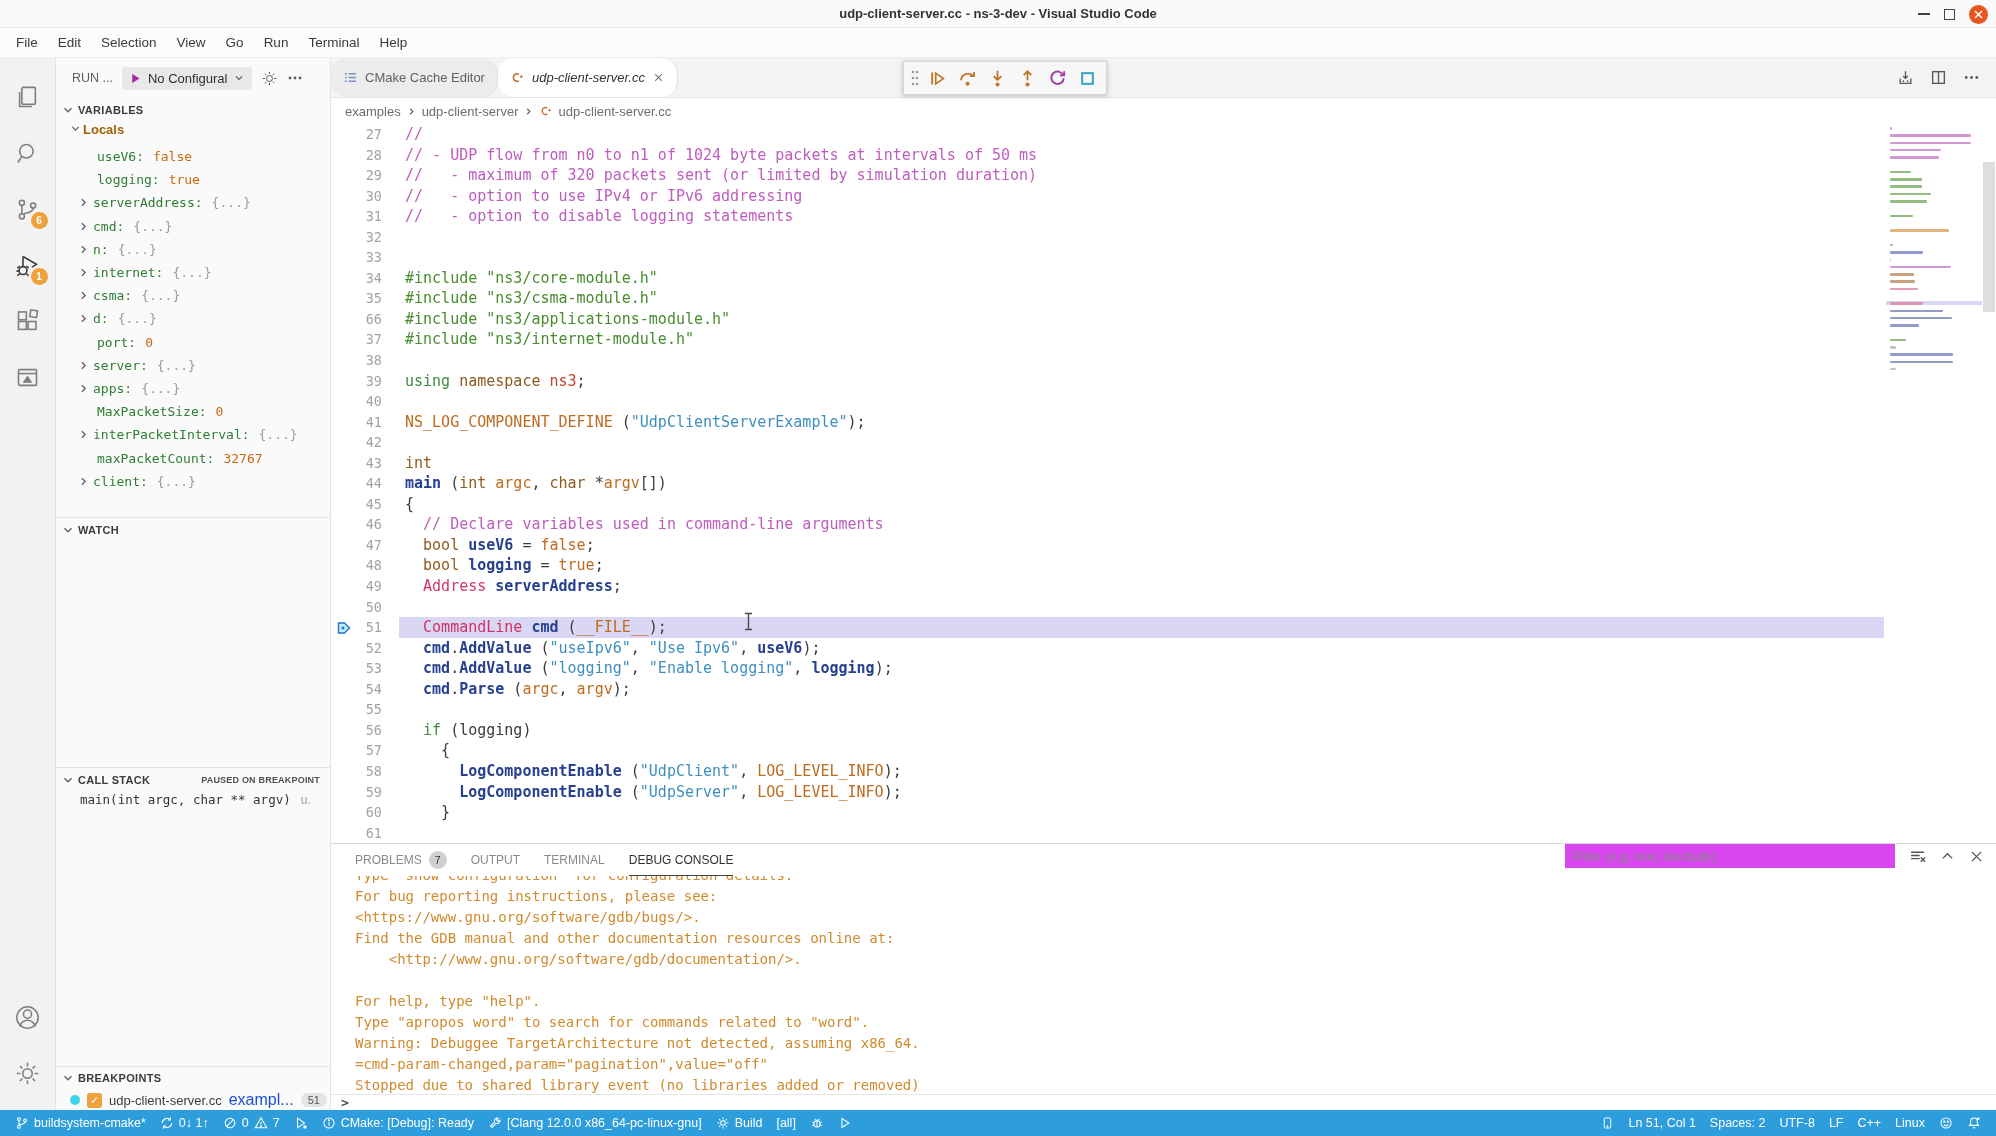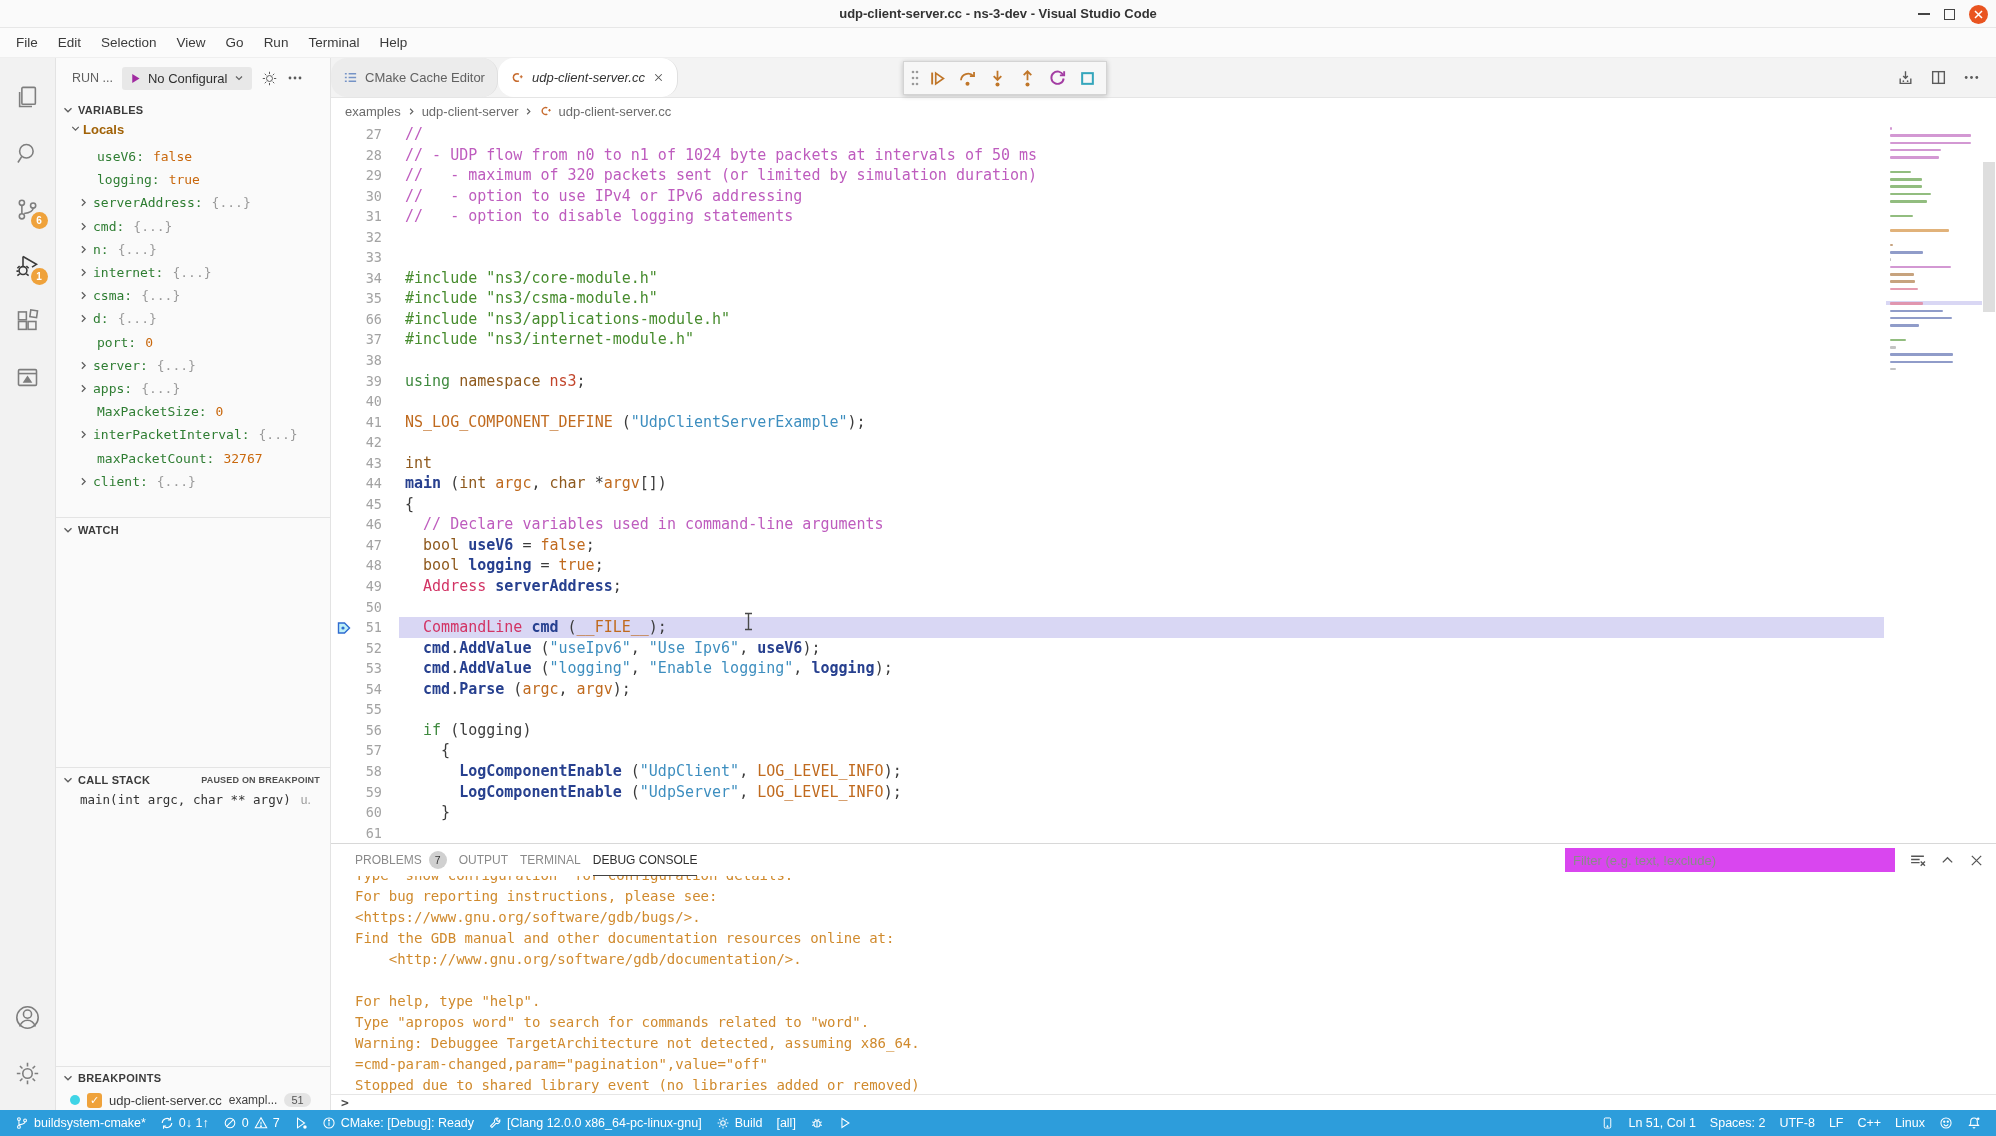--- a/index.html
+++ b/index.html
@@ -51,21 +51,21 @@
   .var-val{margin-left:6px;}
   .var-val.orange{color:#C9680D;}
   .var-val.gray{color:#9A9A9A;}
   .cs-badge{margin-left:auto;margin-right:10px;font-size:9px;font-weight:bold;color:#4F4F4F;letter-spacing:.2px;}
   .frame-row{height:24px;display:flex;align-items:baseline;padding-left:24px;font-family:"DejaVu Sans Mono",monospace;font-size:12.5px;color:#333;white-space:nowrap;overflow:hidden;}
   .frame-file{font-family:"Liberation Sans",sans-serif;font-size:12px;color:#9A9A9A;margin-left:10px;}
   .bp-row{height:22px;display:flex;align-items:center;gap:7px;padding-left:14px;white-space:nowrap;overflow:hidden;}
   .bp-dot{width:10px;height:10px;border-radius:50%;background:#3FD4E6;flex:0 0 10px;}
   .bp-check{width:15px;height:15px;border-radius:3px;background:#EFA23B;color:#fff;font-size:11px;display:flex;align-items:center;justify-content:center;flex:0 0 15px;}
   .bp-file{font-size:13px;color:#3B3B3B;}
-  .bp-path{font-size:12px;color:#404040;}
+  .bp-path{font-size:16px;color:#1d4ed8;}
   .bp-line{background:#E4E4E4;border-radius:9px;padding:1px 7px;font-size:11px;color:#555;}
 
   
   .editorcol{flex:1;display:flex;flex-direction:column;position:relative;min-width:0;}
   .tabbar{height:40px;background:#F3F3F3;border-bottom:1px solid #E5E5E5;display:flex;align-items:stretch;position:relative;}
   .tab{display:flex;align-items:center;gap:7px;padding:0 12px;font-size:13px;border-right:1px solid #E0E0E0;border-radius:16px;}
   .tab.inactive{background:#ECECEC;color:#616161;}
   .tab.active{background:#fff;color:#333;}
   .tab.active .tab-label{font-style:italic;}
   .tab-actions{margin-left:auto;display:flex;align-items:center;gap:16px;padding-right:16px;}
@@ -96,21 +96,21 @@
   .tk-cl{color:#D23364;}
   .tk-pl{color:#3B3B3B;}
   .minimap{position:absolute;top:2px;right:14px;width:96px;height:100%;}
   .mm-band{position:absolute;left:0;width:100%;height:4px;background:#D9D7F4;}
   .mm-bar{position:absolute;left:4px;height:2.6px;border-radius:1px;opacity:.85;}
   .vscroll{position:absolute;top:38px;right:1px;width:12px;height:150px;background:rgba(0,0,0,.13);}
   .mouse-ibeam{position:absolute;width:11px;height:19px;pointer-events:none;}
 
   
   .panel{height:267px;border-top:1px solid #D8D8D8;background:#fff;display:flex;flex-direction:column;}
-  .panel-head{height:32px;display:flex;align-items:center;gap:12px;padding:0 12px 0 24px;}
+  .panel-head{height:32px;display:flex;align-items:flex-start;gap:24px;padding:0 12px 0 24px;}
   .panel-tab{font-size:12px;color:#8A8A8A;display:flex;align-items:center;gap:7px;height:100%;border-bottom:1px solid transparent;}
   .panel-tab.active{color:#2F2F2F;border-bottom-color:#424242;}
   .panel-badge{background:#D0D0D0;color:#333;border-radius:50%;width:18px;height:18px;font-size:10.5px;display:flex;align-items:center;justify-content:center;}
   .panel-right{margin-left:auto;display:flex;align-items:center;gap:14px;}
   .filter-input{width:330px;height:24px;background:#d946ef;border:none;outline:none;font-size:13px;padding:8px 8px;color:#333;}
   .filter-input::placeholder{color:#8A8A8A;}
   .console{height:218px;overflow:hidden;padding-left:24px;font-family:"DejaVu Sans Mono",monospace;
     font-size:14px;line-height:21px;color:#D08A2D;white-space:pre;}
   .console .line:first-child{margin-top:-11px;}
   .prompt-row{border-top:1px solid #E6E6E6;flex:1;display:flex;align-items:center;padding-left:10px;

